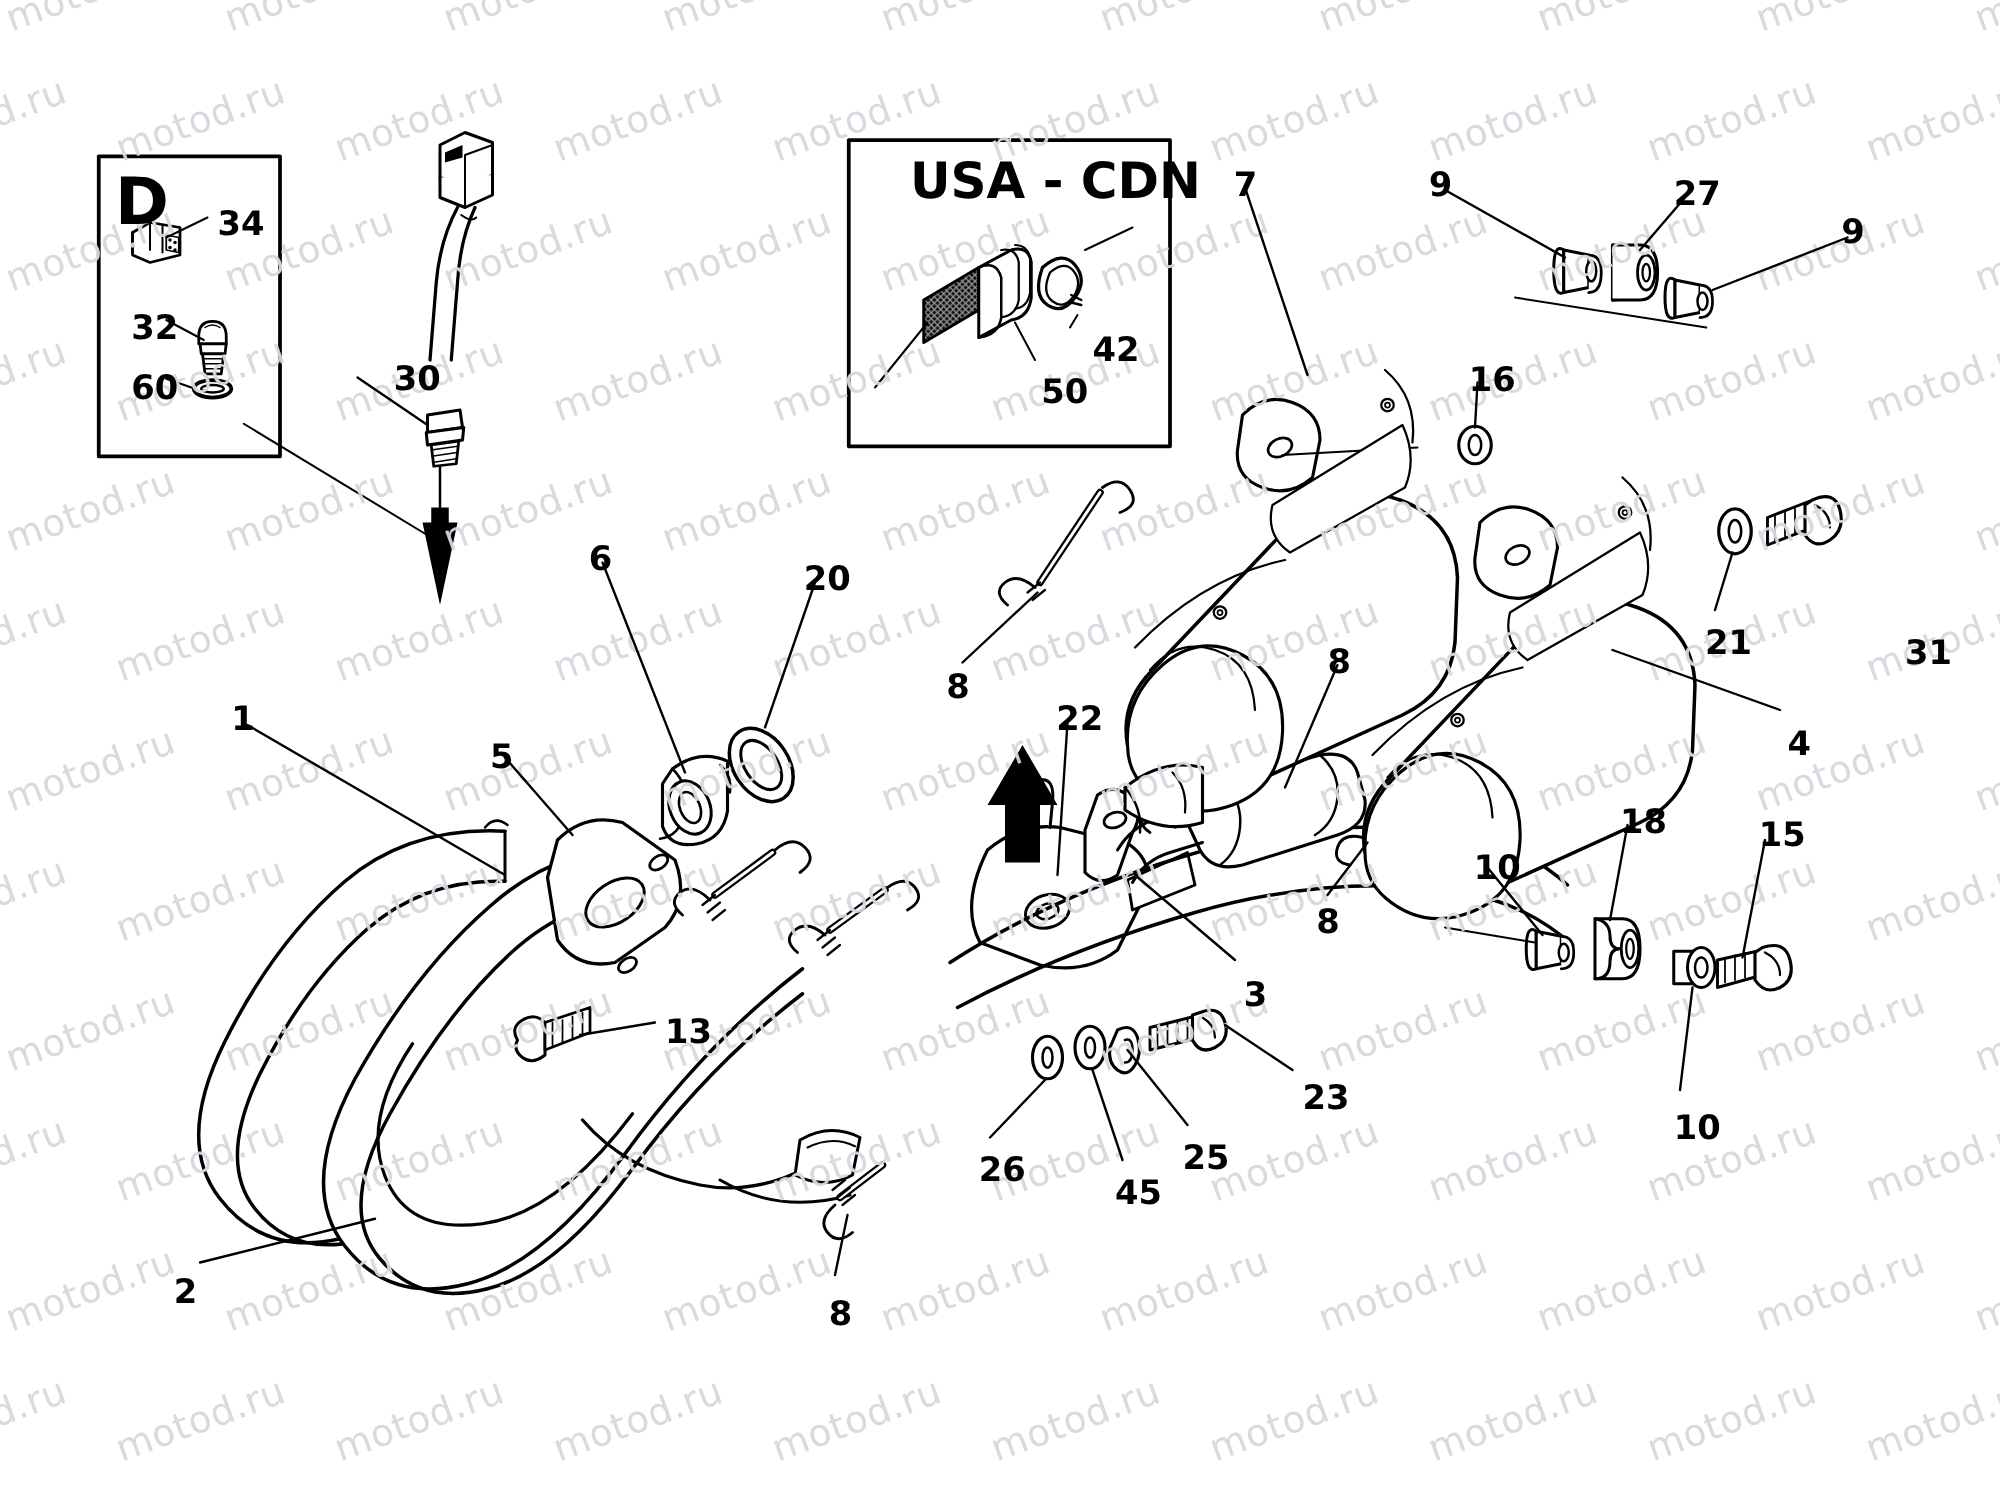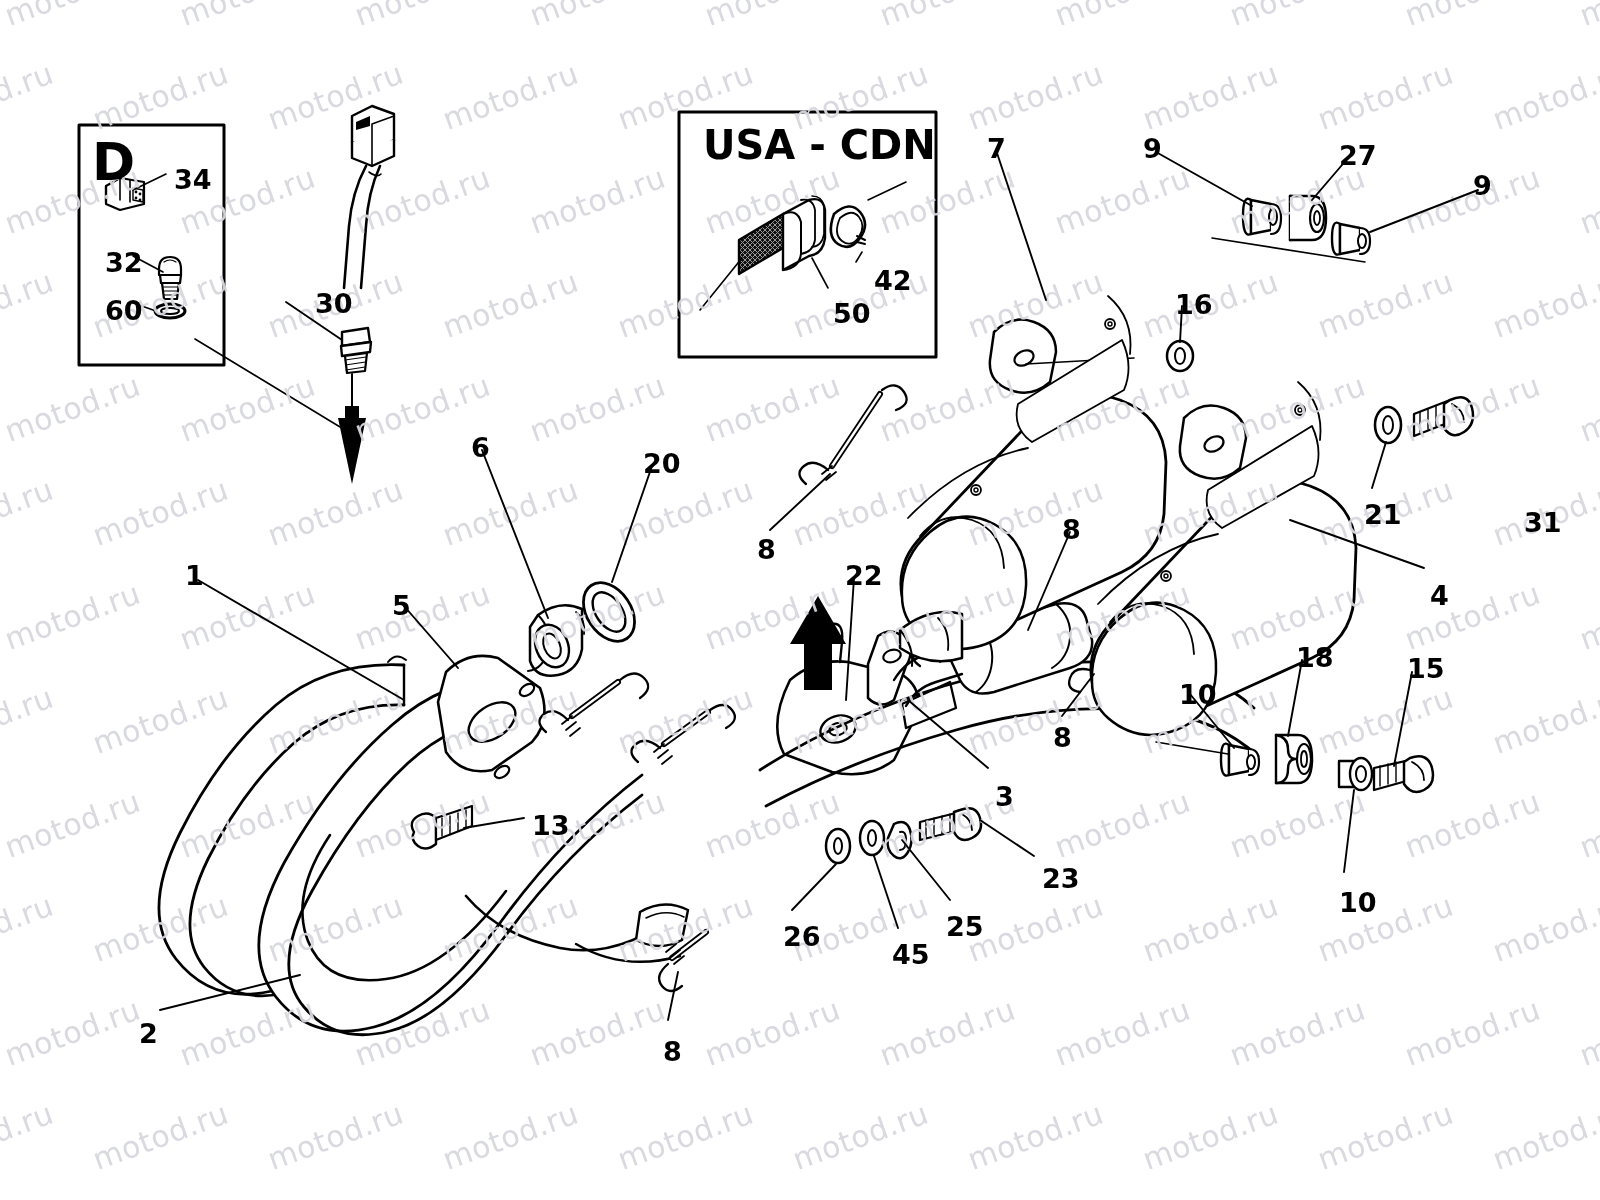--- a/index.html
+++ b/index.html
@@ -612,15 +612,15 @@
       <div class="lbl" style="left: 874px; top: 267px;">42</div>
       <div class="lbl" style="left: 275px; top: 290px; margin-left: 40px;">30</div>
       <div class="lbl" style="left: 1524px; top: 509px;">31</div>
       <div class="lbl" style="left: 105px; top: 249px;">32</div>
       <div class="lbl" style="left: 105px; top: 297px;">60</div>
       <div class="lbl" style="left: 174px; top: 166px;">34</div>
       <div class="lbl" style="left: 833px; top: 300px;">50</div>
     </div>
 
   <div class="boxtitle letter" style="left:92px;top:132px;">D</div>
-  <div class="boxtitle" style="left:703px;top:122px;text-align:center;">USA - CDN</div>
+  <div class="boxtitle" style="left:728px;top:122px;text-align:center;">USA - CDN</div>
 
 </div>
 
 </body></html>

